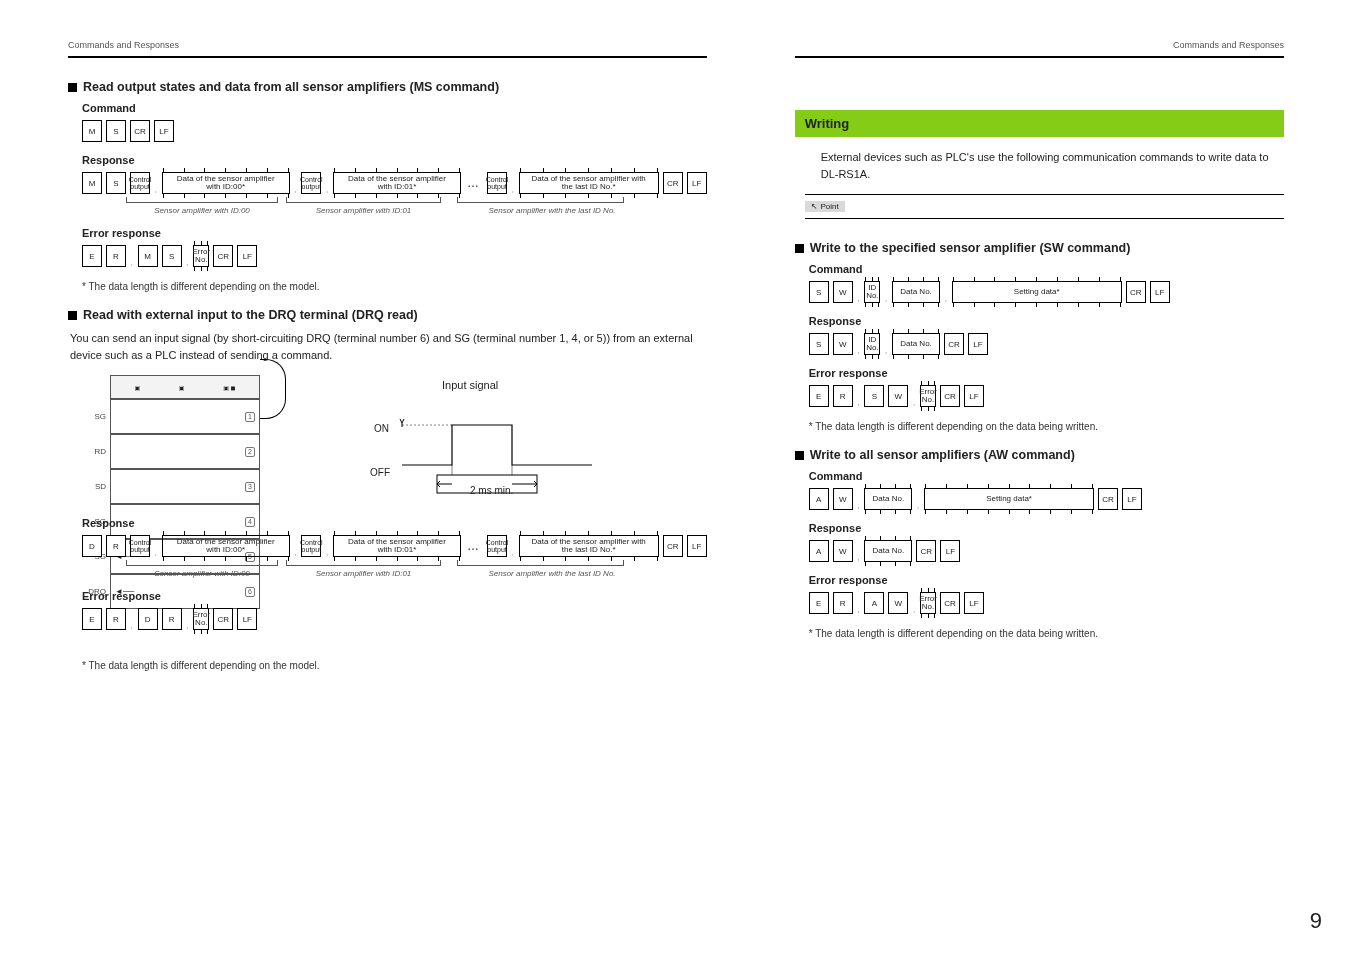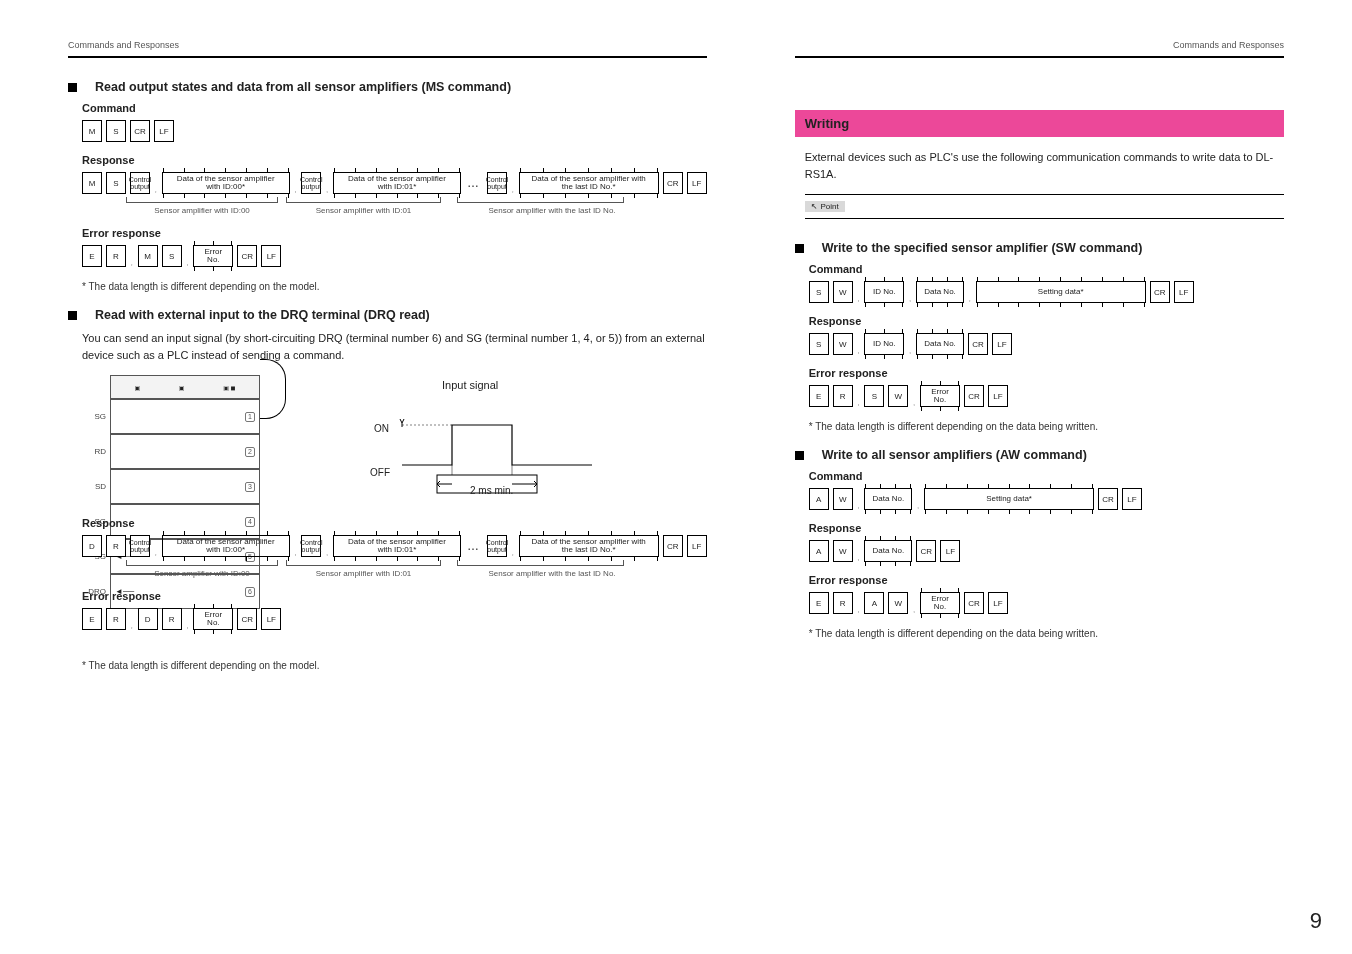--- a/index.html
+++ b/index.html
@@ -5,51 +5,51 @@
 * { box-sizing: border-box; margin: 0; padding: 0; }
 body { font-family: Arial, Helvetica, sans-serif; background: #fff; width: 1352px; height: 954px; position: relative; font-size: 11px; color: #222; }
 .page { display: flex; width: 100%; height: 100%; }
 .col { flex: 1; padding: 40px 44px 30px 68px; position: relative; }
 .col-right { padding: 40px 68px 30px 44px; }
 
 .runhead { font-size: 9px; color: #555; margin-bottom: 6px; }
 .col-right .runhead { text-align: right; }
 .hr-top { border: 0; border-top: 2px solid #000; margin-bottom: 22px; }
 
-.sec-title { font-size: 12.5px; font-weight: bold; margin: 10px 0 8px; display: flex; align-items: center; gap: 18px; }
+.sec-title { font-size: 12.5px; font-weight: bold; margin: 10px 0 8px; display: flex; align-items: center; gap: 6px; }
 .blk { display: inline-block; width: 9px; height: 9px; background: #000; }
 .sub-h { font-size: 11px; font-weight: bold; margin: 8px 0 6px 14px; }
 .sub-h.mt { margin-top: 12px; }
-.body-text { font-size: 11px; line-height: 1.5; margin-left: 14px; margin-bottom: 12px; }
+.body-text { font-size: 11px; line-height: 1.5; margin-left: 2px; margin-bottom: 12px; }
 
 .cells-row { display: flex; align-items: flex-start; gap: 4px; margin-left: 14px; flex-wrap: nowrap; }
 .cell { border: 1px solid #000; width: 20px; height: 22px; font-size: 8px; display: flex; align-items: center; justify-content: center; background: #fff; }
 .cell.sm { font-size: 7px; line-height: 1; text-align: center; }
 .data-block { border: 1px solid #000; height: 22px; display: flex; align-items: center; justify-content: center; font-size: 8px; text-align: center; padding: 0 6px; position: relative; white-space: normal; line-height: 1.05; }
 .w80 { width: 128px; }
 .w70 { width: 140px; }
 .w48 { width: 48px; }
-.w36 { width: 40px; }
+.w36 { width: 16px; }
 .wset { width: 170px; }
 .ticks { position: absolute; bottom: -5px; left: 0; right: 0; height: 5px; display: flex; }
 .ticks span { flex: 1; border-left: 1px solid #000; }
 .ticks span:last-child { border-right: 1px solid #000; }
 .ticks-top { position: absolute; top: -5px; left: 0; right: 0; height: 5px; display: flex; }
 .ticks-top span { flex: 1; border-left: 1px solid #000; }
 .ticks-top span:last-child { border-right: 1px solid #000; }
 
 .tiny-comma { font-size: 6px; align-self: flex-end; margin: 0 1px 1px; }
 
 .sublabels { display: flex; margin-left: 14px; margin-top: 3px; font-size: 8px; color: #555; }
-.sublabel { text-align: center; }
+.sublabel { text-align: center; font-style: italic; }
 .brace-row { display: flex; margin-left: 14px; align-items: flex-start; margin-top: 3px; }
 .brace { height: 6px; border: 1px solid #555; border-top: 0; position: relative; }
 
 .note { font-size: 10px; margin: 14px 0 16px 14px; color: #333; }
-.writing-box { background: #ec4899; padding: 6px 10px; margin: 0 0 12px; }
+.writing-box { background: #84cc16; padding: 6px 10px; margin: 0 0 12px; }
 .writing-box h3 { font-size: 13px; font-weight: bold; }
 
 .point-row { display: flex; align-items: flex-start; gap: 10px; margin: 10px 0 0 10px; border-bottom: 1px solid #000; border-top: 1px solid #000; padding: 6px 0; }
 .point-tag { background: #d9d9d9; font-size: 8px; padding: 1px 6px; display: flex; align-items: center; gap: 3px; flex-shrink: 0; }
 .point-text { font-size: 10.5px; line-height: 1.5; }
 
 .diagram-wrap { display: flex; gap: 50px; margin-left: 14px; margin-top: 10px; }
 .connector-diagram { width: 220px; height: 130px; }
 .signal-diagram { width: 260px; height: 130px; position: relative; }
 .sd-label { font-size: 11px; position: absolute; }
@@ -392,21 +392,21 @@
   </div>
 
   <div class="col col-right">
     <div class="runhead">Commands and Responses</div>
     <hr class="hr-top">
 
     <div style="height:30px"></div>
     <div class="writing-box">
       <h3>Writing</h3>
     </div>
-    <div class="body-text" style="margin-left:10px">External devices such as PLC's use the following communication commands to write data to DL-RS1A.</div>
+    <div class="body-text" style="margin-left:26px">External devices such as PLC's use the following communication commands to write data to DL-RS1A.</div>
     <div class="point-row">
       <div class="point-tag">
           <span>↖</span>
           <span>Point</span>
         </div>
     </div>
 
     <div class="sec-title" style="margin-top:22px">
         <span class="blk"></span>
         <span>Write to the specified sensor amplifier (SW command)</span>

